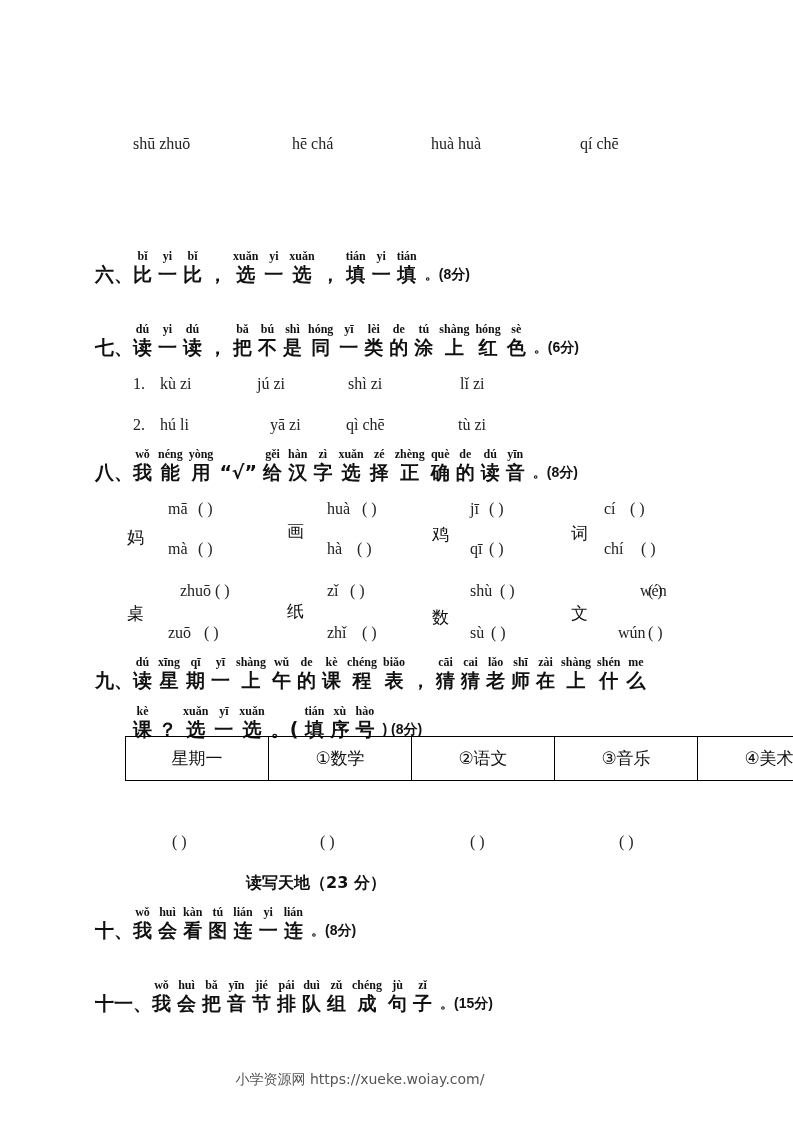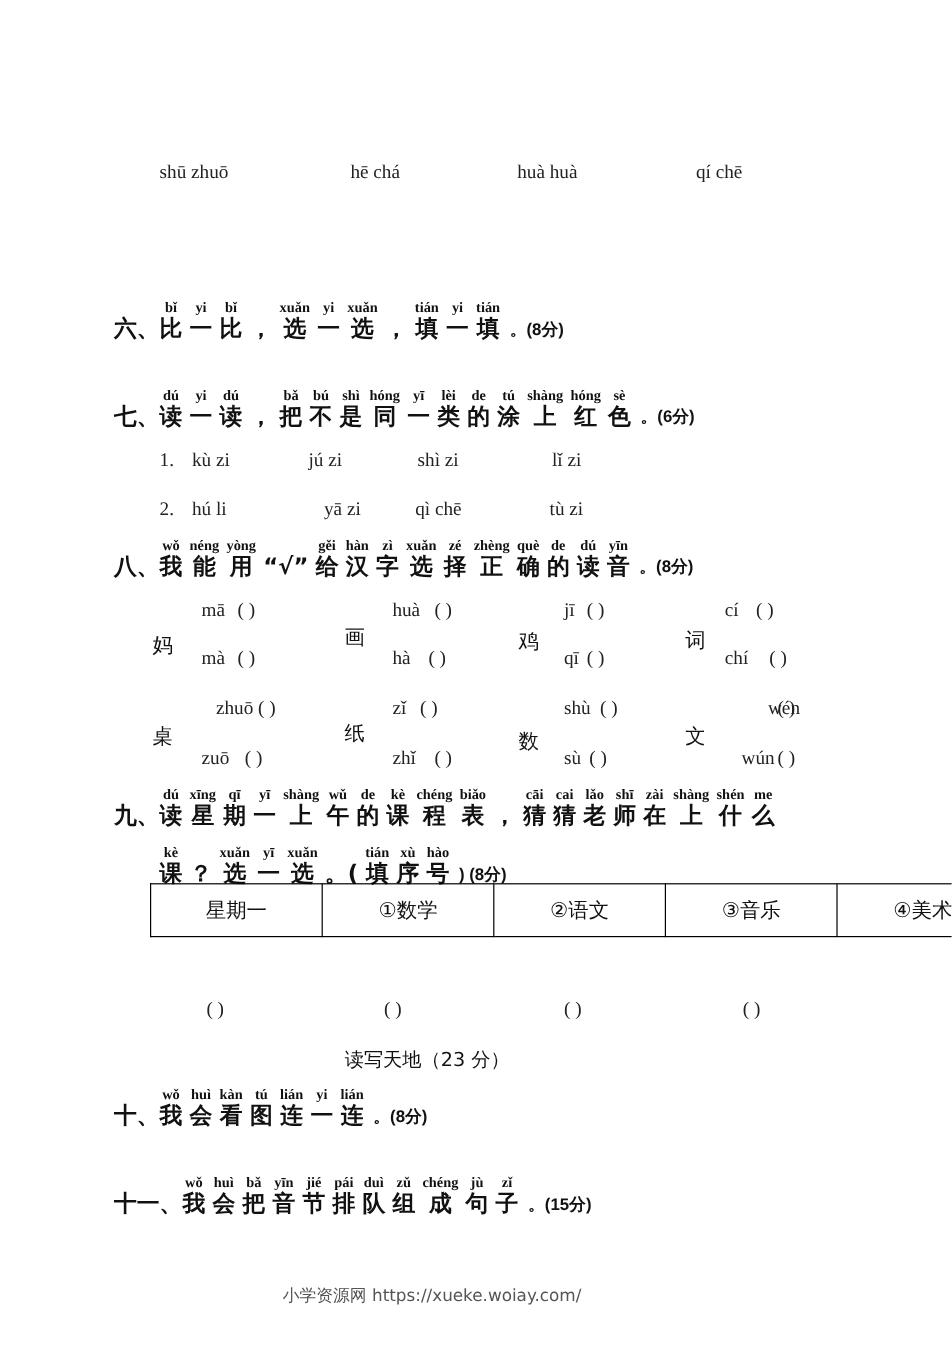--- a/index.html
+++ b/index.html
@@ -11,21 +11,21 @@
   .ruby-row { display: inline-flex; align-items: flex-end; }
   .rb { display: inline-flex; flex-direction: column; align-items: center; margin-right: 6px; }
   .rb .rt { font-family: "Liberation Serif", serif; font-size: 12px; font-weight: bold; line-height: 13px; height: 13px; }
   .rb .ch { font-size: 19px; font-weight: bold; line-height: 22px; }
   .tail { font-size: 18px; font-weight: bold; line-height: 22px; margin-left: 2px; }
   .score { font-family: "Liberation Sans", sans-serif; font-weight: bold; font-size: 14px; }
   .hanzi { font-size: 17px; color: #111; }
   table.sched { position: absolute; left: 125px; top: 736px; width: 716px; border-collapse: collapse; }
   table.sched td { border: 1px solid #000; height: 41px; text-align: center; font-size: 17px; width: 20%; }
   .footer { position: absolute; left: 0; width: 720px; top: 1071px; text-align: center; font-size: 14px; color: #555; font-family: "DejaVu Sans", sans-serif; }
-  .subtitle { position: absolute; left: 0; width: 632px; top: 873px; text-align: center; font-weight: normal; font-size: 16px; margin-left: 40px; }
+  .subtitle { position: absolute; left: 0; width: 632px; top: 873px; text-align: center; font-weight: bold; font-size: 16px; }
 </style>
 </head>
 <body>
 
 <div class="abs py" style="top:135px;left:133px;">shū zhuō</div>
 <div class="abs py" style="top:135px;left:292px;">hē chá</div>
 <div class="abs py" style="top:135px;left:431px;">huà huà</div>
 <div class="abs py" style="top:135px;left:580px;">qí chē</div>
 
 <div class="heading" style="top:250px;">

